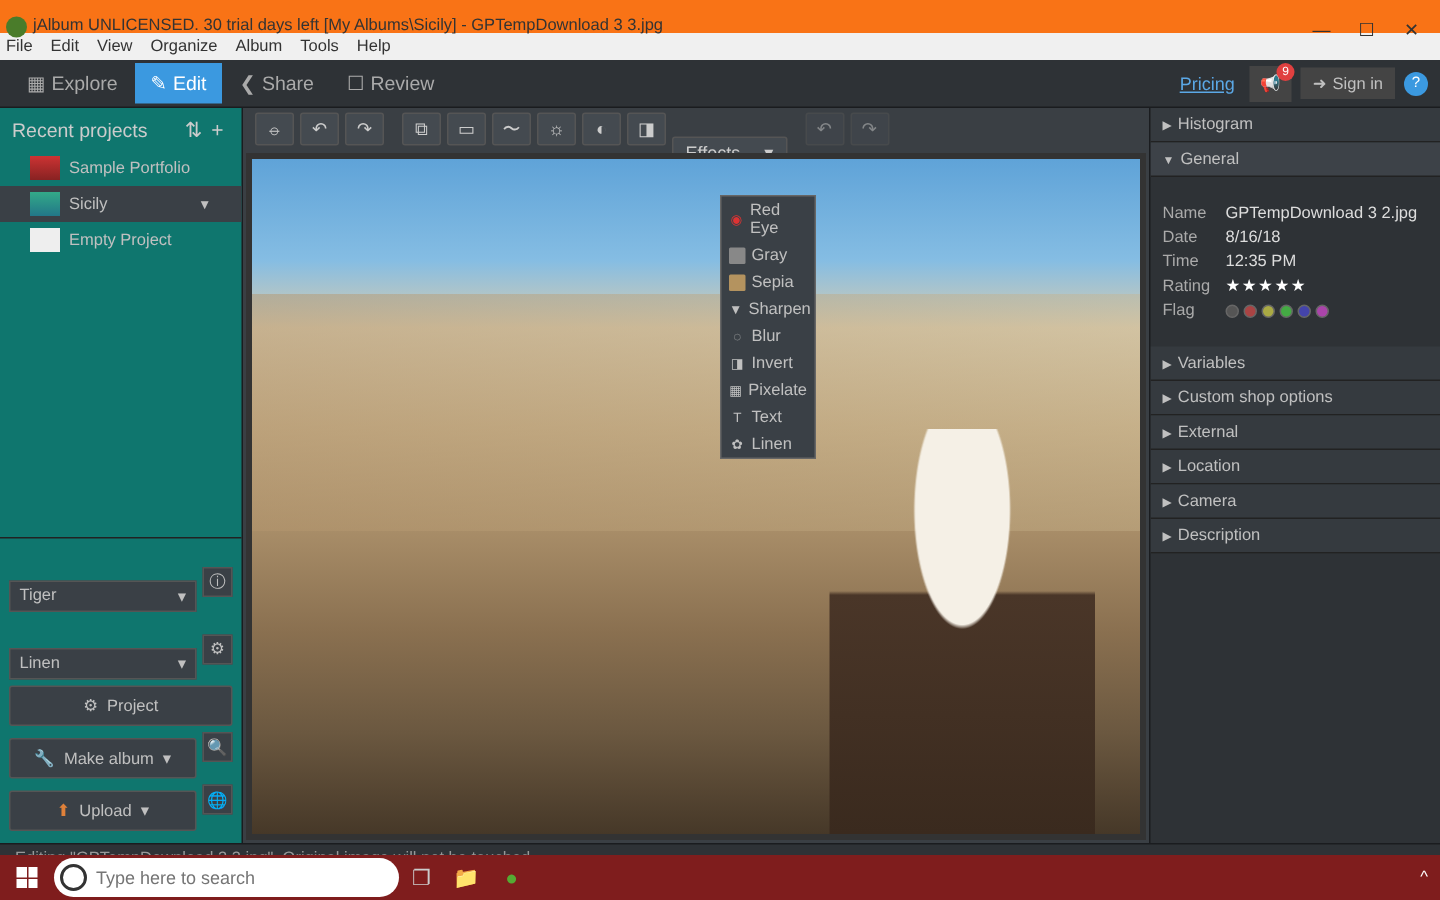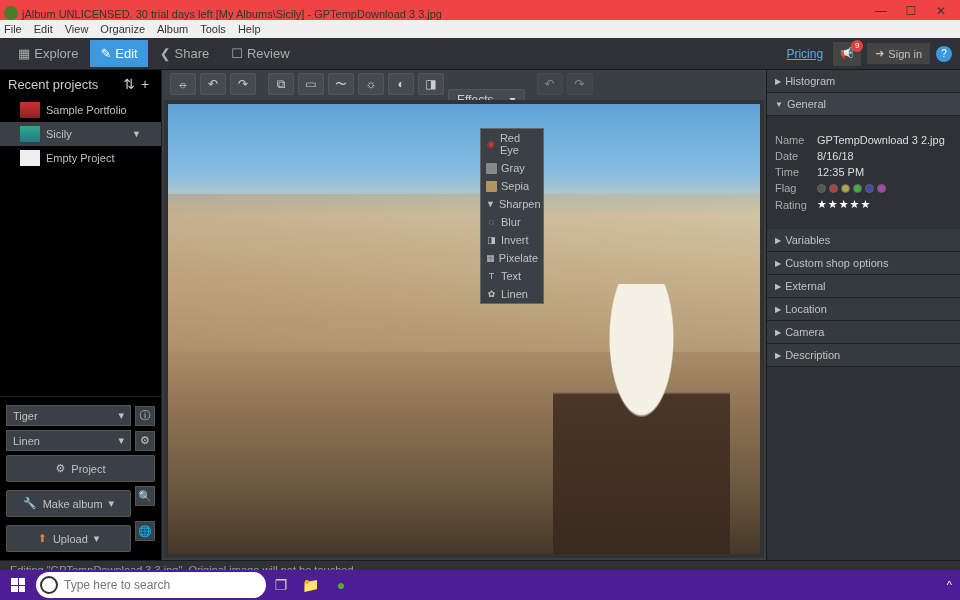--- a/index.html
+++ b/index.html
@@ -1,19 +1,19 @@
 <!DOCTYPE html>
 <html><head>
 <meta charset="utf-8">
 <style>
 * { margin: 0; padding: 0; box-sizing: border-box; font-family: Arial, sans-serif; }
 body { width: 960px; height: 600px; background: #3a3f44; color: #c0c0c0; font-size: 11px; overflow: hidden; position: relative; }
 
 
-.title-bar { height: 20px; background: #ef4444; display: flex; align-items: flex-end; padding: 0 4px; color: #333; font-size: 11px; }
+.title-bar { height: 20px; background: #f97316; display: flex; align-items: flex-start; padding: 11px 4px; color: #333; font-size: 11px; }
 .title-bar .icon { width: 14px; height: 14px; background: #4a7c2a; border-radius: 50%; margin-right: 4px; }
 .title-bar .spacer { flex: 1; }
 .win-btn { width: 30px; height: 18px; display: flex; align-items: center; justify-content: center; font-size: 12px; cursor: pointer; }
 
 
 .menu-bar { height: 18px; background: #f0f0f0; display: flex; align-items: center; padding: 0 4px; gap: 12px; color: #333; font-size: 11px; }
 .menu-item { cursor: pointer; }
 
 
 .top-bar { height: 32px; background: #2e3236; display: flex; align-items: center; padding: 0 8px; gap: 2px; border-bottom: 1px solid #1a1c1f; }
@@ -23,36 +23,36 @@
 .pricing { color: #5ba8e6; text-decoration: underline; font-size: 12px; margin-right: 8px; cursor: pointer; }
 .announce { width: 28px; height: 24px; background: #444; display: flex; align-items: center; justify-content: center; position: relative; cursor: pointer; }
 .announce .badge { position: absolute; top: -2px; right: -2px; width: 12px; height: 12px; background: #e04040; border-radius: 50%; font-size: 8px; color: #fff; display: flex; align-items: center; justify-content: center; }
 .signin-btn { background: #444; padding: 4px 8px; font-size: 11px; display: flex; align-items: center; gap: 4px; cursor: pointer; margin: 0 4px; }
 .help-btn { width: 16px; height: 16px; background: #3b99e0; border-radius: 50%; color: #fff; display: flex; align-items: center; justify-content: center; font-size: 10px; cursor: pointer; }
 
 
 .main-area { display: flex; height: 490px; }
 
 
-.left-sidebar { width: 162px; background: #000000; display: flex; flex-direction: column; border-right: 1px solid #1a1c1f; }
+.left-sidebar { width: 162px; background: #0f766e; display: flex; flex-direction: column; border-right: 1px solid #1a1c1f; }
 .sidebar-header { padding: 6px 8px; display: flex; align-items: center; font-size: 13px; color: #ccc; }
 .sidebar-header .hdr-spacer { flex: 1; }
 .sidebar-header .hdr-btn { width: 16px; height: 16px; cursor: pointer; text-align: center; font-size: 14px; }
 .project-item { padding: 4px 20px; display: flex; align-items: center; gap: 6px; cursor: pointer; }
 .project-item.selected { background: #3a4046; }
 .project-thumb { width: 20px; height: 16px; background: #666; }
 .project-thumb.red { background: linear-gradient(#c33, #822); }
 .project-thumb.blue { background: linear-gradient(#3a8, #278); }
 .project-thumb.white { background: #eee; }
 .project-item .chev { margin-left: auto; font-size: 9px; }
 
 .skin-section { margin-top: auto; padding: 4px 6px; border-top: 1px solid #222; }
 .skin-section .label { font-size: 13px; color: #ccc; padding: 4px 2px; }
 .dropdown-row { display: flex; align-items: center; gap: 4px; margin: 4px 0; }
-.dropdown { flex: 1; background: #3a4046; border: 1px solid #555; padding: 3px 6px; font-size: 11px; display: flex; align-items: center; cursor: pointer; }
+.dropdown { flex: 1; background: #3a4046; border: 1px solid #555; padding: 3px 6px; font-size: 11px; display: flex; cursor: pointer; margin-top: 20px; }
 .dropdown .dd-spacer { flex: 1; }
 .icon-btn { width: 20px; height: 20px; background: #3a4046; border: 1px solid #555; display: flex; align-items: center; justify-content: center; cursor: pointer; font-size: 11px; }
 .action-btn { background: #3a4046; border: 1px solid #555; padding: 6px 8px; margin: 4px 0; display: flex; align-items: center; justify-content: center; gap: 6px; font-size: 11px; cursor: pointer; border-radius: 2px; }
 .action-row { display: flex; gap: 4px; }
 .action-row .action-btn { flex: 1; }
 
 
 .center { flex: 1; display: flex; flex-direction: column; background: #3a3f44; }
 .edit-toolbar { height: 28px; display: flex; align-items: center; gap: 4px; padding: 0 8px; }
 .tool-btn { width: 26px; height: 22px; background: #444a50; border: 1px solid #555; display: flex; align-items: center; justify-content: center; cursor: pointer; font-size: 12px; color: #ccc; border-radius: 2px; }
@@ -82,21 +82,21 @@
 .prop-label { width: 42px; color: #aaa; }
 .prop-val { color: #ddd; }
 .stars { color: #fff; letter-spacing: 1px; }
 .flag-dots { display: flex; gap: 3px; }
 .flag-dot { width: 9px; height: 9px; border-radius: 50%; border: 1px solid #666; }
 
 
 .status-bar { height: 22px; background: #2e3236; padding: 3px 10px; font-size: 11px; color: #999; border-top: 1px solid #1a1c1f; }
 
 
-.taskbar { position: absolute; bottom: 0; left: 0; right: 0; height: 30px; background: #4c1d95; display: flex; align-items: center; }
+.taskbar { position: absolute; bottom: 0; left: 0; right: 0; height: 30px; background: #7f1d1d; display: flex; align-items: center; }
 .start-btn { width: 36px; height: 30px; display: flex; align-items: center; justify-content: center; cursor: pointer; }
 .win-logo { width: 14px; height: 14px; display: grid; grid-template: 1fr 1fr / 1fr 1fr; gap: 1px; }
 .win-logo span { background: #fff; }
 .search-box { width: 230px; height: 26px; background: #fff; border-radius: 13px; display: flex; align-items: center; padding: 0 4px; gap: 6px; }
 .search-circle { width: 18px; height: 18px; border: 2px solid #333; border-radius: 50%; }
 .search-box input { border: none; outline: none; flex: 1; font-size: 12px; color: #666; background: transparent; }
 .task-icon { width: 30px; height: 30px; display: flex; align-items: center; justify-content: center; cursor: pointer; font-size: 14px; }
 .tray { margin-left: auto; display: flex; align-items: center; gap: 4px; padding-right: 8px; color: #fff; font-size: 11px; }
 </style>
 </head>
@@ -294,34 +294,34 @@
         </div>
       <div class="prop-row">
           <span class="prop-label">Date</span>
           <span class="prop-val">8/16/18</span>
         </div>
       <div class="prop-row">
           <span class="prop-label">Time</span>
           <span class="prop-val">12:35 PM</span>
         </div>
       <div class="prop-row">
+          <span class="prop-label">Rating</span>
+          <span class="stars">★★★★★</span>
+        </div>
+      <div class="prop-row">
           <span class="prop-label">Flag</span>
         <span class="flag-dots">
           <span class="flag-dot" style="background:#555"></span>
             <span class="flag-dot" style="background:#a44"></span>
             <span class="flag-dot" style="background:#aa4"></span>
             <span class="flag-dot" style="background:#4a4"></span>
             <span class="flag-dot" style="background:#44a"></span>
             <span class="flag-dot" style="background:#a4a"></span>
         </span>
       </div>
-      <div class="prop-row">
-          <span class="prop-label">Rating</span>
-          <span class="stars">★★★★★</span>
-        </div>
     </div>
     <div class="panel-header">
         <span class="tri">▶</span>
         <span>Variables</span>
       </div>
     <div class="panel-header">
         <span class="tri">▶</span>
         <span>Custom shop options</span>
       </div>
     <div class="panel-header">

